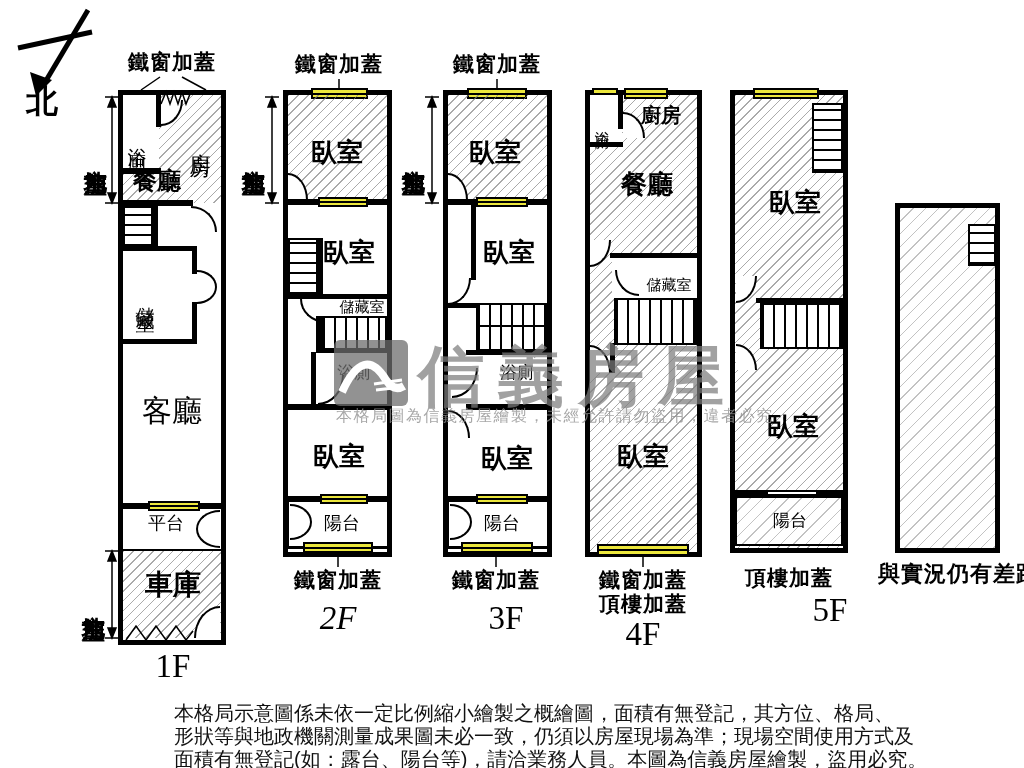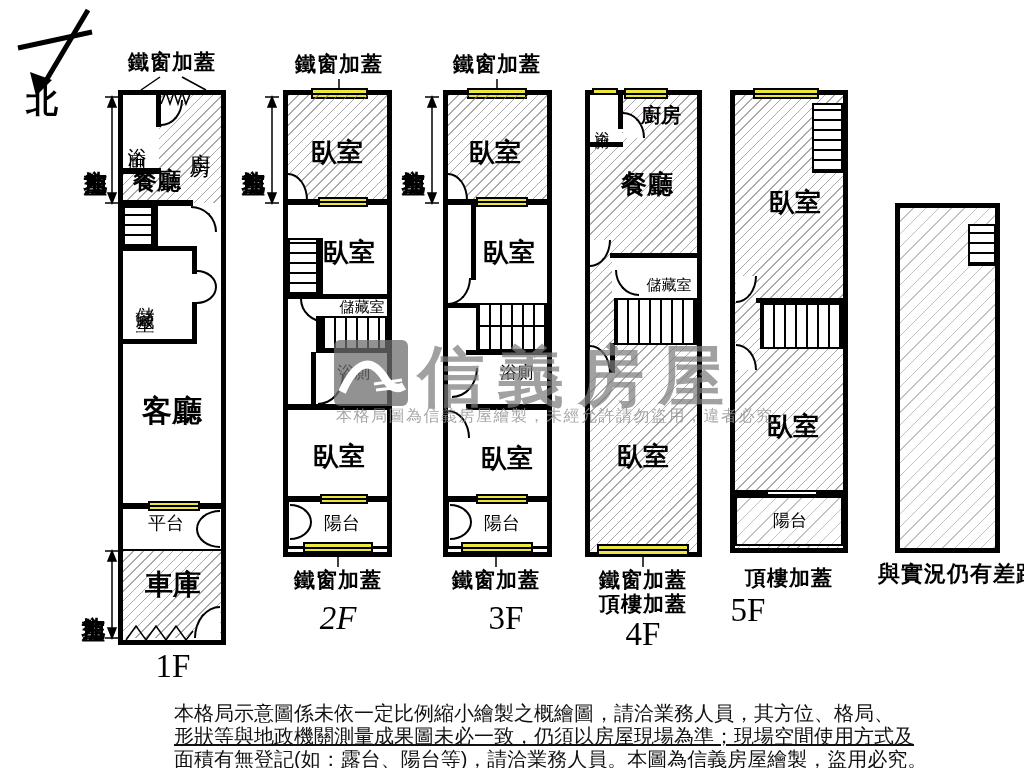--- a/index.html
+++ b/index.html
@@ -112,21 +112,21 @@
     <div class="stairs-h" style="left:123px;top:206px;width:30px;height:42px;"></div>
     <div class="wall" style="left:153px;top:206px;width:5px;height:42px;"></div>
 
     <div class="wall" style="left:122px;top:246px;width:75px;height:5px;"></div>
     <div class="wall" style="left:192px;top:246px;width:5px;height:28px;"></div>
     <div class="wall" style="left:192px;top:302px;width:5px;height:42px;"></div>
     <div class="wall" style="left:122px;top:339px;width:75px;height:5px;"></div>
     <div class="lbl vtext" style="left:136px;top:254px;height:84px;font-size:19px;">儲藏室</div>
     <div class="door" style="left:197px;top:270px;width:20px;height:34px;border:2px solid #000;border-left:0;border-radius:0 100% 100% 0 / 0 50% 50% 0;"></div>
 
-    <div class="lbl" style="left:135px;top:394px;width:74px;font-size:30px;font-weight:bold;">客廳</div>
+    <div class="lbl" style="left:135px;top:394px;width:74px;font-size:30px;font-weight:normal;">客廳</div>
 
     <div class="wall" style="left:123px;top:503px;width:98px;height:6px;"></div>
     <div class="win" style="left:148px;top:501px;width:52px;height:10px;"></div>
     <div class="door" style="left:196px;top:510px;width:24px;height:38px;border:2px solid #000;border-right:0;border-radius:100% 0 0 100% / 50% 0 0 50%;"></div>
     <div class="lbl" style="left:136px;top:514px;width:60px;font-size:18px;">平台</div>
 
     <div class="wall" style="left:123px;top:549px;width:98px;height:2px;"></div>
     <div class="hatch" style="left:123px;top:551px;width:98px;height:87px;"></div>
     <div class="lbl" style="left:140px;top:570px;width:66px;font-size:28px;font-weight:bold;">車庫</div>
     <div class="door" style="left:194px;top:606px;width:26px;height:32px;border-width:2px 0 0 2px;border-radius:100% 0 0 0;"></div>
@@ -268,21 +268,21 @@
     <div class="stairs-v" style="left:760px;top:303px;width:83px;height:46px;"></div>
     <div class="door" style="left:736px;top:344px;width:21px;height:26px;border-width:2px 2px 0 0;border-radius:0 100% 0 0;"></div>
 
     <div class="lbl" style="left:766px;top:412px;width:54px;font-size:26px;font-weight:bold;">臥室</div>
     <div class="wall" style="left:735px;top:490px;width:108px;height:6px;"></div>
     <div class="whitebox" style="left:768px;top:491px;width:48px;height:4px;border-top:1.5px solid #000;border-bottom:1.5px solid #000;box-sizing:border-box;"></div>
     <div class="hatch-lt" style="left:735px;top:496px;width:108px;height:50px;border:2px solid #000;box-sizing:border-box;background-color:#fff;"></div>
     <div class="lbl" style="left:766px;top:512px;width:48px;font-size:17px;">陽台</div>
 
     <div class="lbl annot" style="left:739px;top:566px;width:100px;">頂樓加蓋</div>
-    <div class="fname" style="left:720px;top:592px;width:56px;">5F</div>
+    <div class="fname" style="left:802px;top:592px;width:56px;">5F</div>
   </div>
 
   
   <div class="group">
     <div class="strip" style="left:895px;top:203px;width:105px;height:350px;"></div>
     <div class="hatch-lt" style="left:900px;top:208px;width:95px;height:340px;"></div>
     <div class="stairs-h" style="left:968px;top:224px;width:28px;height:42px;"></div>
     <div class="lbl annot" style="left:878px;top:562px;width:142px;font-size:22px;">與實況仍有差距</div>
   </div>
 
@@ -292,18 +292,18 @@
       <rect x="0" y="0" width="74" height="66" rx="6" fill="rgba(110,110,110,0.75)"></rect>
       <path d="M8 52 Q30 4 52 40 Q60 52 70 46" fill="none" stroke="#fff" stroke-width="8"></path>
       <path d="M40 44 L68 40 M42 50 L68 47" stroke="#fff" stroke-width="3" fill="none"></path>
     </svg>
     <div class="wm-brand" style="position:absolute;left:86px;top:2px;">信義房屋</div>
     <div class="wm-notice" style="position:absolute;left:4px;top:76px;">本格局圖為信義房屋繪製，未經允許請勿盜用，違者必究</div>
   </div>
 
   
   <div class="group">
-    <div class="disc" style="left:174px;top:702px;">本格局示意圖係未依一定比例縮小繪製之概繪圖，請洽業務人員，其方位、格局、</div>
-    <div class="disc" style="left:174px;top:725px;text-decoration:underline;">形狀等與地政機關測量成果圖未必一致，仍須以房屋現場為準；現場空間使用方式及</div>
+    <div class="disc" style="left:174px;top:702px;">本格局示意圖係未依一定比例縮小繪製之概繪圖，面積有無登記，其方位、格局、</div>
+    <div class="disc" style="left:174px;top:725px;">形狀等與地政機關測量成果圖未必一致，仍須以房屋現場為準；現場空間使用方式及</div>
     <div class="disc" style="left:174px;top:748px;">面積有無登記(如：露台、陽台等)，請洽業務人員。本圖為信義房屋繪製，盜用必究。</div>
   </div>
 
 </div>
 
 </body></html>

